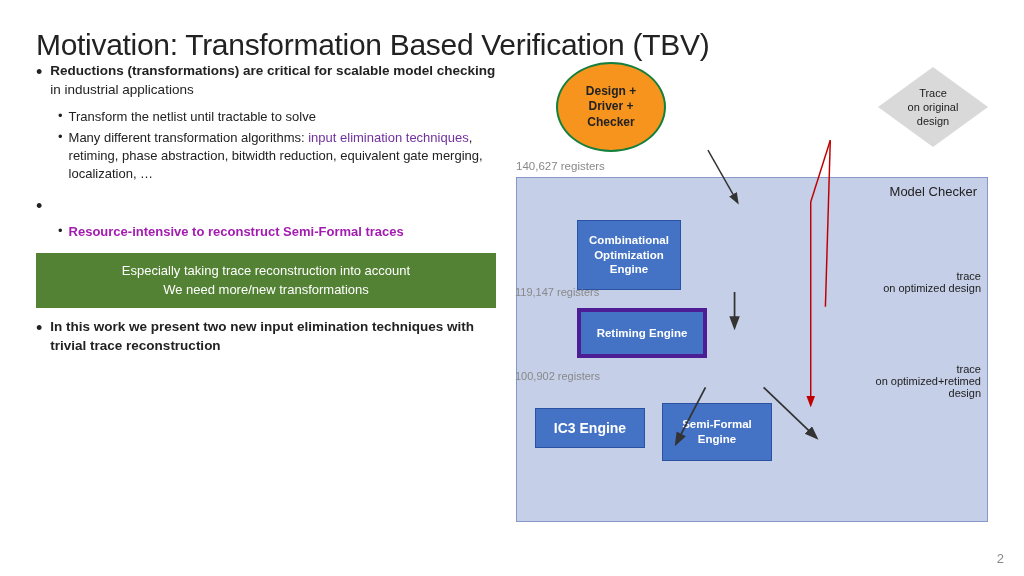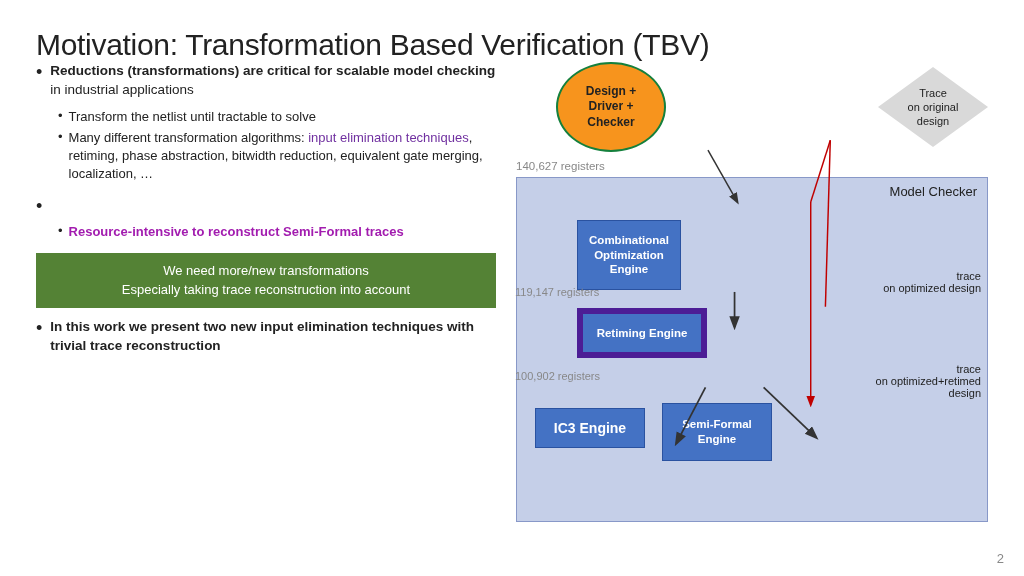--- a/index.html
+++ b/index.html
@@ -237,21 +237,21 @@
       color: #888;
     }
 
     .retiming-box {
       position: absolute;
       top: 130px;
       left: 60px;
       width: 130px;
       height: 50px;
       background: #4472c4;
-      border: 6px solid #4c1d95;
+      border: 4px solid #4c1d95;
       display: flex;
       align-items: center;
       justify-content: center;
       text-align: center;
       font-size: 11.5px;
       font-weight: 700;
       color: #fff;
       line-height: 1.3;
     }
 
@@ -375,22 +375,22 @@
         </div>
         <div class="sub-bullets">
           <div class="sub-bullet-row">
             <span class="sub-dot">•</span>
             <span class="sub-text purple-bold">Resource-intensive to reconstruct Semi-Formal traces</span>
           </div>
         </div>
       </div>
 
       <div class="green-box">
+        <div>Especially taking trace reconstruction into account</div>
         <div>We need more/new transformations</div>
-        <div>Especially taking trace reconstruction into account</div>
       </div>
 
       <div class="bullet-main">
         <div class="bullet-row">
           <span class="bullet-dot">•</span>
           <span class="bullet-text">
             <strong>In this work we present two new input elimination techniques with trivial trace reconstruction</strong>
           </span>
         </div>
       </div>

